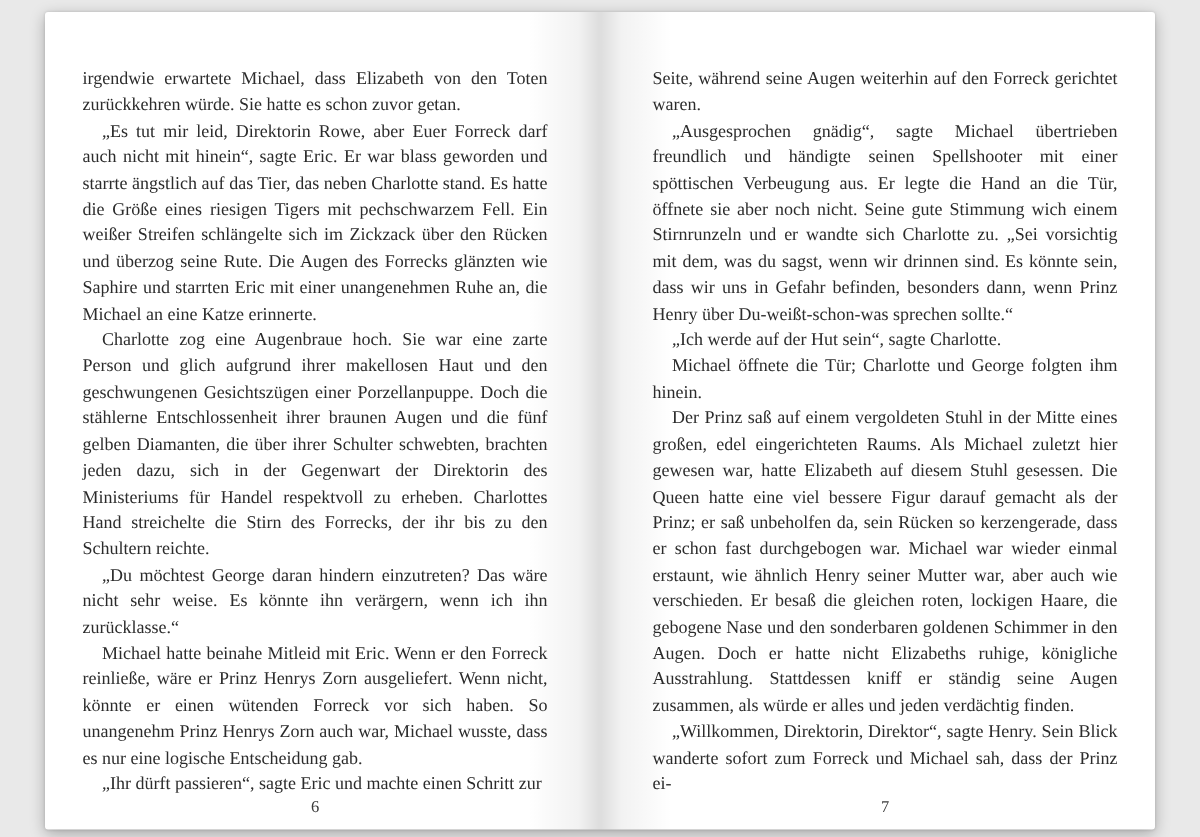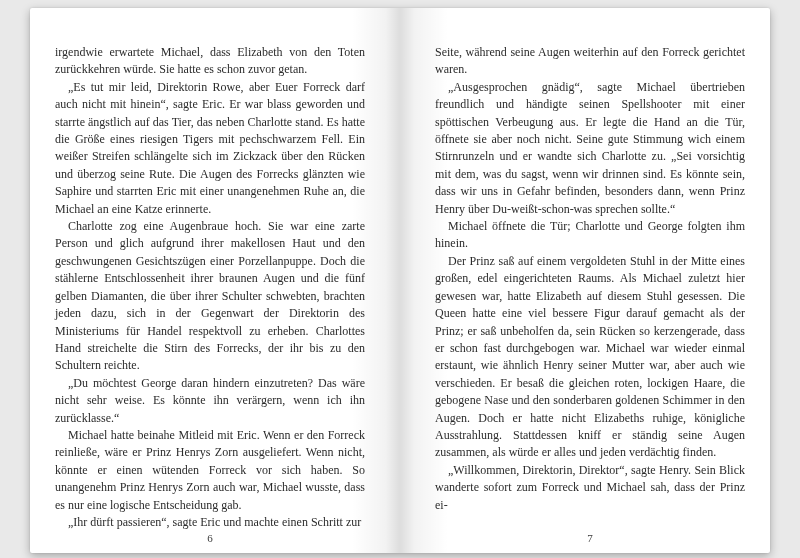--- a/index.html
+++ b/index.html
@@ -83,20 +83,21 @@
           <p class="para indent">Michael hatte beinahe Mitleid mit Eric. Wenn er den Forreck reinließe, wäre er Prinz Henrys Zorn ausgeliefert. Wenn nicht, könnte er einen wütenden Forreck vor sich haben. So unangenehm Prinz Henrys Zorn auch war, Michael wusste, dass es nur eine logische Entscheidung gab.</p>
           <p class="para indent">„Ihr dürft passieren“, sagte Eric und machte einen Schritt zur</p>
         </div>
       <div class="page-number">6</div>
     </div>
 
     <div class="page page-right">
       <div class="page-text">
           <p class="para">Seite, während seine Augen weiterhin auf den Forreck gerichtet waren.</p>
           <p class="para indent">„Ausgesprochen gnädig“, sagte Michael übertrieben freundlich und händigte seinen Spellshooter mit einer spöttischen Verbeugung aus. Er legte die Hand an die Tür, öffnete sie aber noch nicht. Seine gute Stimmung wich einem Stirnrunzeln und er wandte sich Charlotte zu. „Sei vorsichtig mit dem, was du sagst, wenn wir drinnen sind. Es könnte sein, dass wir uns in Gefahr befinden, besonders dann, wenn Prinz Henry über Du-weißt-schon-was sprechen sollte.“</p>
+          <p class="para indent">„Ich werde auf der Hut sein“, sagte Charlotte.</p>
           <p class="para indent">Michael öffnete die Tür; Charlotte und George folgten ihm hinein.</p>
           <p class="para indent">Der Prinz saß auf einem vergoldeten Stuhl in der Mitte eines großen, edel eingerichteten Raums. Als Michael zuletzt hier gewesen war, hatte Elizabeth auf diesem Stuhl gesessen. Die Queen hatte eine viel bessere Figur darauf gemacht als der Prinz; er saß unbeholfen da, sein Rücken so kerzengerade, dass er schon fast durchgebogen war. Michael war wieder einmal erstaunt, wie ähnlich Henry seiner Mutter war, aber auch wie verschieden. Er besaß die gleichen roten, lockigen Haare, die gebogene Nase und den sonderbaren goldenen Schimmer in den Augen. Doch er hatte nicht Elizabeths ruhige, königliche Ausstrahlung. Stattdessen kniff er ständig seine Augen zusammen, als würde er alles und jeden verdächtig finden.</p>
           <p class="para indent">„Willkommen, Direktorin, Direktor“, sagte Henry. Sein Blick wanderte sofort zum Forreck und Michael sah, dass der Prinz ei-</p>
         </div>
       <div class="page-number">7</div>
     </div>
 
     <div class="spine-shadow"></div>
   </div>
 </div>

